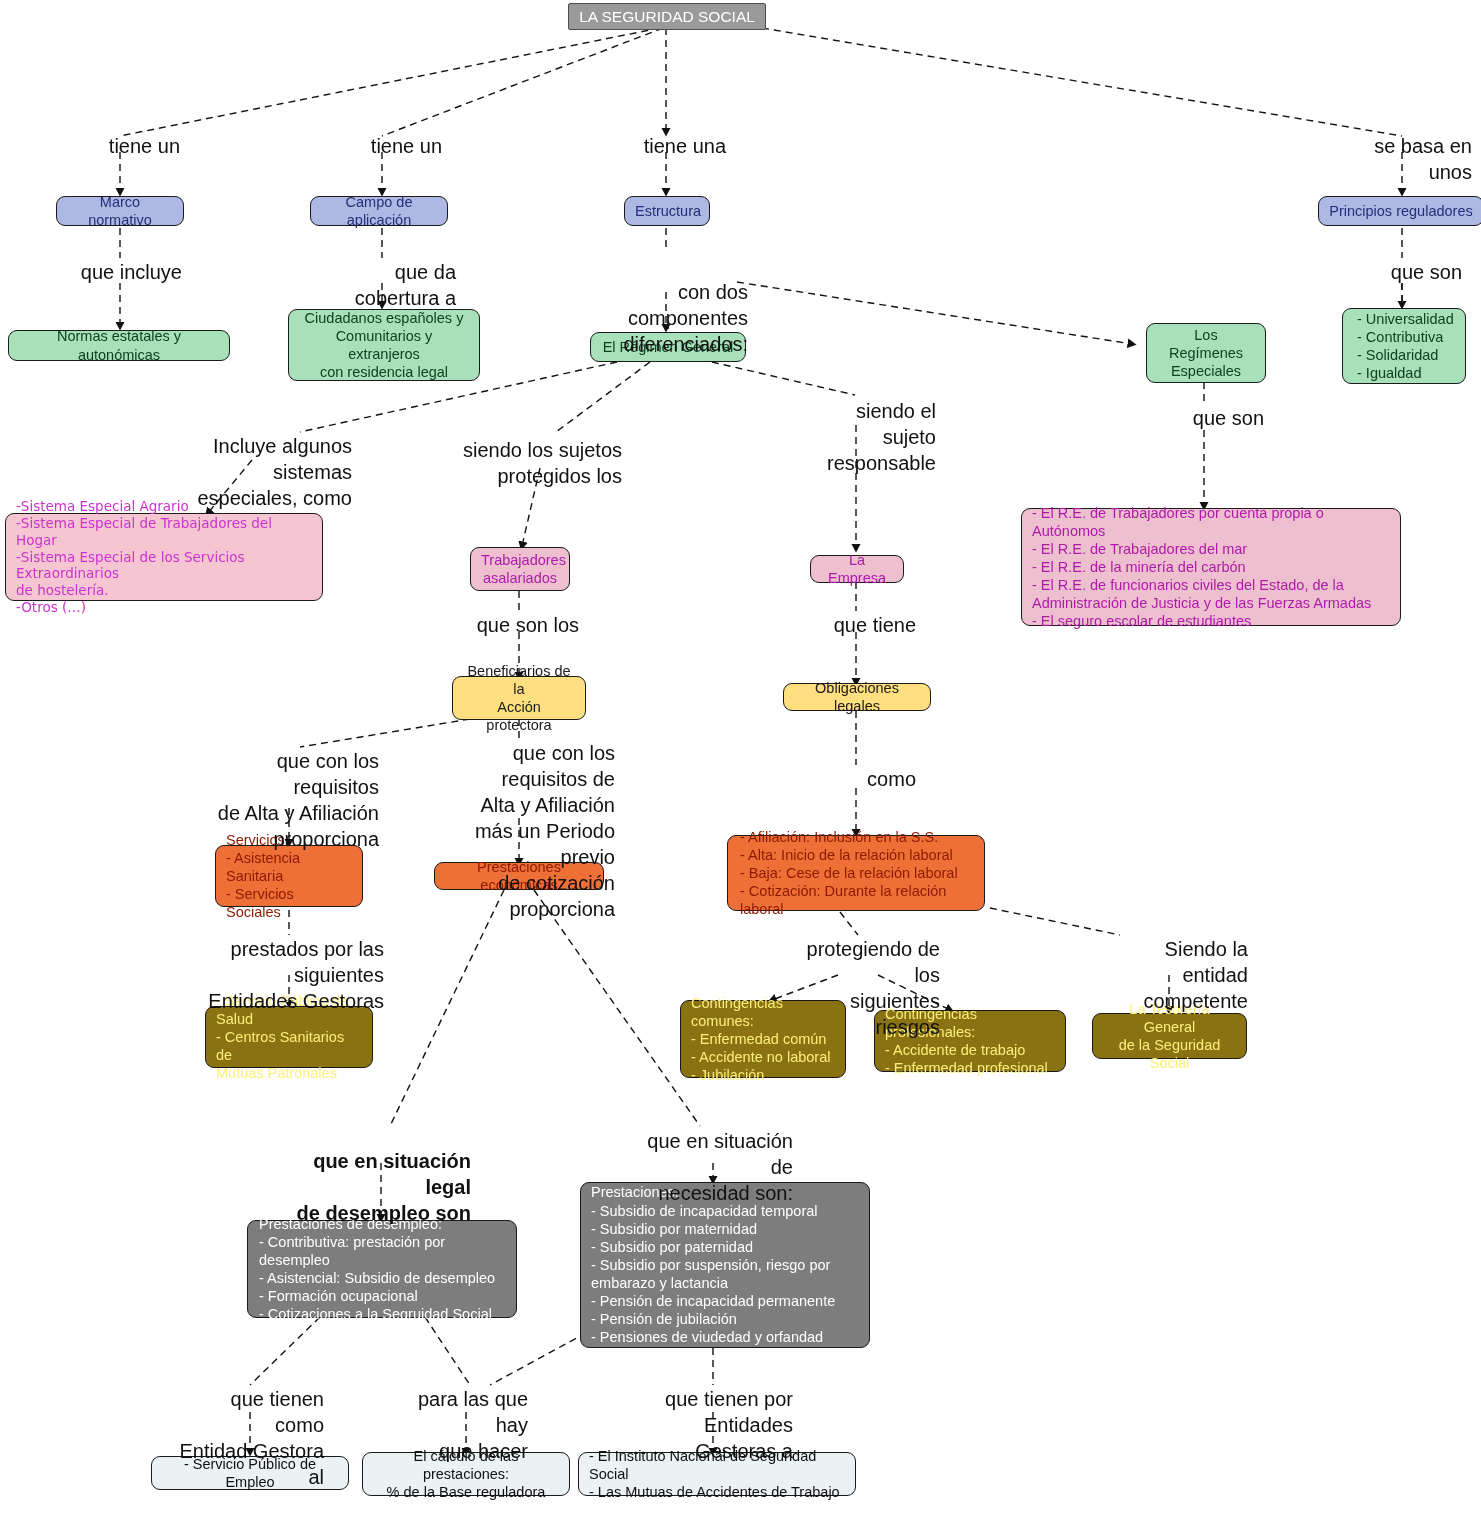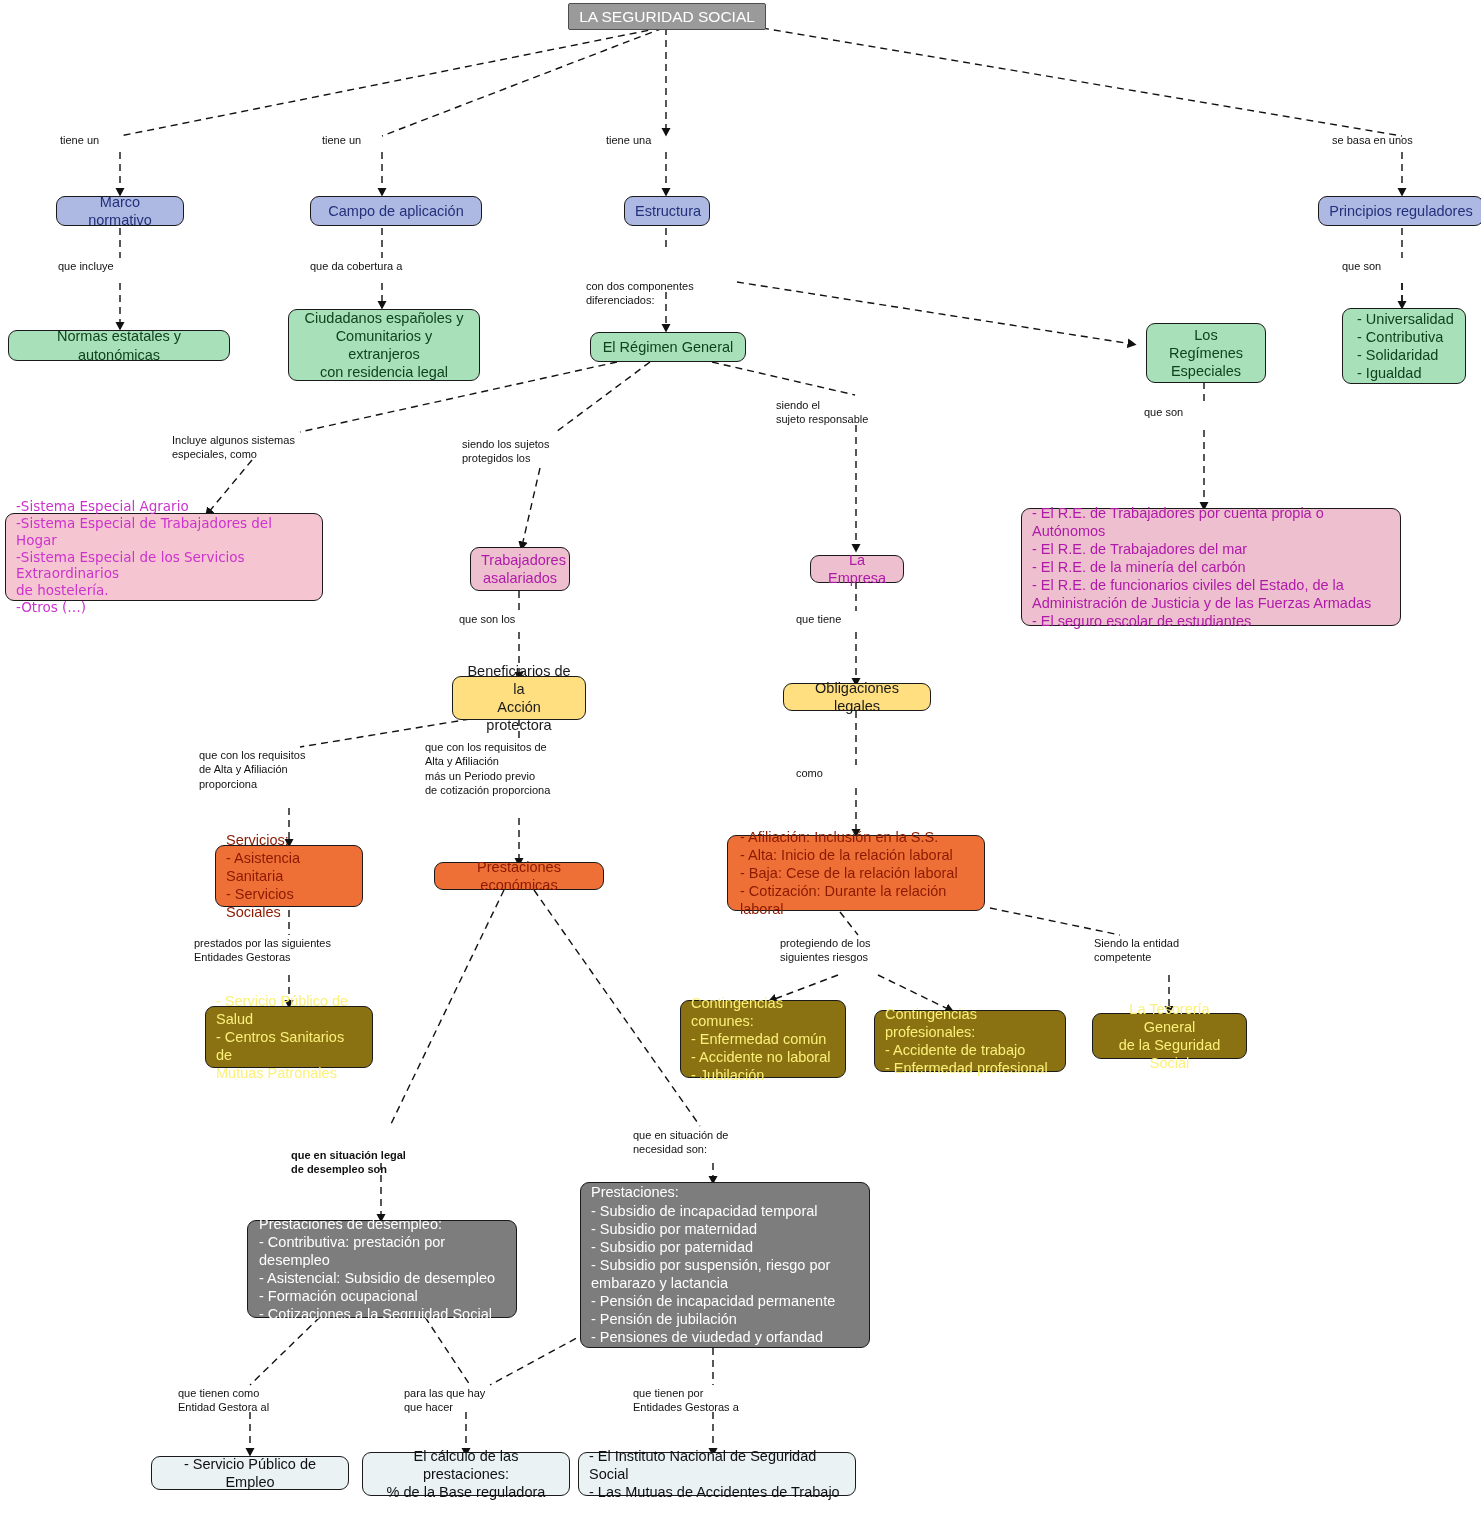--- a/index.html
+++ b/index.html
@@ -18,21 +18,21 @@
   .n-blue{background:#adb9e3;color:#23307a;}
   .n-green{background:#a8e0ba;color:#10421f;}
   .n-pink{background:#eec0cf;color:#b01aa8;}
   .n-pink2{background:#f6c5d2;color:#cc33cc;font-family:"DejaVu Sans",sans-serif;font-size:13.5px;}
   .n-yellow{background:#ffdf80;color:#1a1a1a;}
   .n-orange{background:#ef7037;color:#8b1a00;}
   .n-olive{background:#8a7212;color:#fbf07a;}
   .n-gray{background:#7d7d7d;color:#ffffff;}
   .n-white{background:#eaf2f4;color:#111111;}
 
-  .lbl{position:absolute;font-size:11px;color:#111;text-align:left;line-height:1.3;white-space:pre-line;}
+  .lbl{position:absolute;font-size:20px;color:#111;text-align:right;line-height:1.3;white-space:pre-line;}
 </style>
 </head>
 <body>
 
 <div id="canvas">
 
   <svg id="wires">
     <defs>
       <marker id="arr" markerWidth="9" markerHeight="9" refX="3.2" refY="4" orient="auto" markerUnits="strokeWidth">
         <path d="M0,0.6 L0,7.4 L6.5,4 z" fill="#111"></path>
@@ -123,21 +123,21 @@
     </g>
   </svg>
 
   <div class="node n-title" style="left:568px;top:3px;width:198px;height:27px;">
       <span class="txt">LA SEGURIDAD SOCIAL</span>
     </div>
 
   <div class="node n-blue" style="left:56px;top:196px;width:128px;height:30px;">
       <span class="txt">Marco normativo</span>
     </div>
-  <div class="node n-blue" style="left:310px;top:196px;width:172px;height:30px;">
+  <div class="node n-blue" style="left:310px;top:196px;width:138px;height:30px;">
       <span class="txt">Campo de aplicación</span>
     </div>
   <div class="node n-blue" style="left:624px;top:196px;width:86px;height:30px;">
       <span class="txt">Estructura</span>
     </div>
   <div class="node n-blue" style="left:1318px;top:196px;width:166px;height:30px;">
       <span class="txt">Principios reguladores</span>
     </div>
 
   <div class="node n-green" style="left:8px;top:330px;width:222px;height:31px;">

